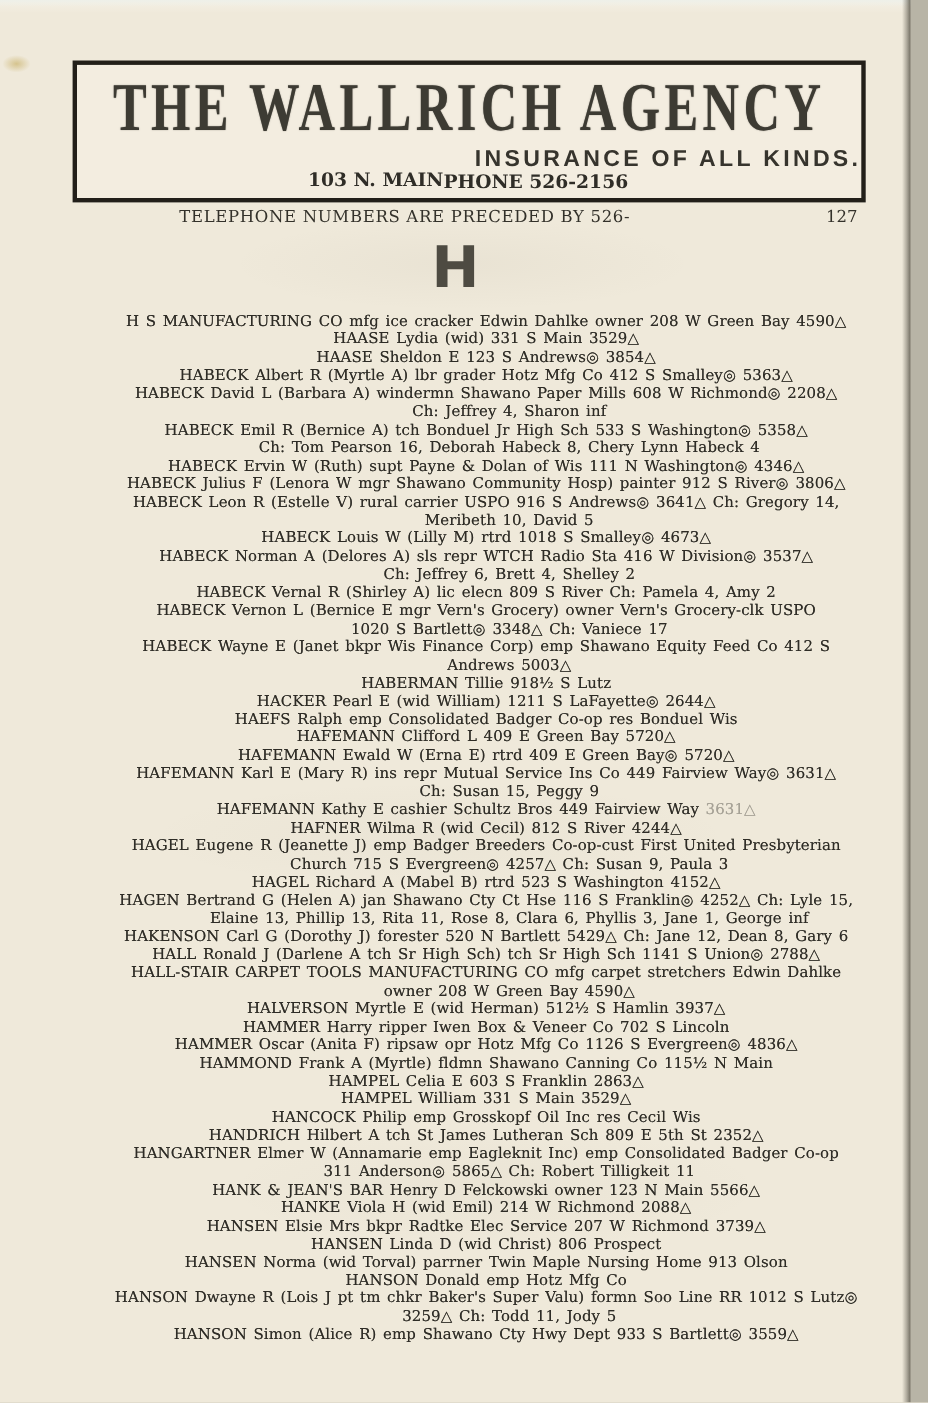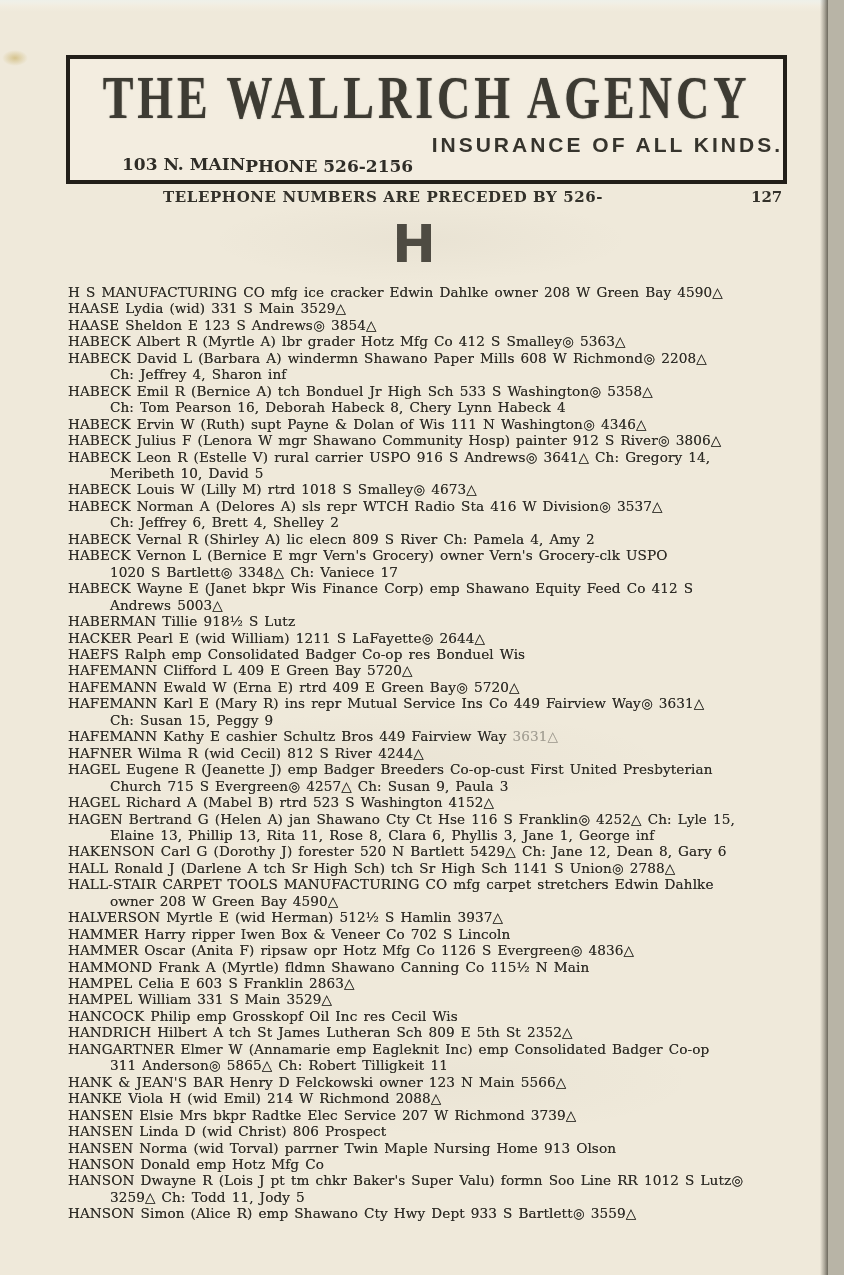--- a/index.html
+++ b/index.html
@@ -51,49 +51,49 @@
     color:#3d3b33;white-space:nowrap;
     text-shadow:0 0 1px rgba(61,59,51,.6);
   }
   .ad-subtitle{
     margin-top:4px;text-align:right;
     font-family:"Liberation Sans",sans-serif;font-weight:700;
     font-size:21px;letter-spacing:3px;color:#36342d;
   }
   .ad-bottom{
     position:absolute;left:0;right:0;bottom:6px;
-    display:flex;justify-content:flex-start;align-items:flex-end;
+    display:flex;justify-content:center;align-items:flex-end;
     padding:0 54px 0 52px;
     font-family:"DejaVu Serif",serif;font-weight:700;font-size:17px;color:#2f2d27;
   }
   .ad-phone{position:relative;top:2px;}
   
   .page-header{
     position:absolute;top:188px;left:0;width:100%;height:20px;
-    font-family:"DejaVu Serif",serif;font-weight:700;font-size:15px;color:#33312a;
+    font-family:"DejaVu Serif",serif;font-weight:400;font-size:15px;color:#33312a;
   }
   .hdr-note{position:absolute;left:163px;letter-spacing:.6px;white-space:nowrap;}
   .hdr-page{position:absolute;left:751px;}
   
   .section-letter{
     position:absolute;top:216px;left:0;width:100%;
     text-align:center;
     font-family:"DejaVu Sans",sans-serif;font-weight:700;
     font-size:52px;line-height:56px;color:#4e4b42;
     letter-spacing:0;
   }
   
   .directory{
     position:absolute;left:68px;top:284px;width:748px;
     font-family:"DejaVu Serif",serif;font-size:13.6px;line-height:16.45px;
     color:var(--ink,#2e2c26);
     word-spacing:1.6px;letter-spacing:.1px;
     text-shadow:0 0 .3px rgba(46,44,38,.7);
   }
-  .dline{white-space:nowrap;}
+  .dline{white-space:nowrap;text-align:center;}
   .dline.indent{padding-left:42px;}
   .faded{opacity:.38;}
 </style>
 </head>
 <body>
 
 <div class="page" style="--paper: #efe9da; --ink: #2e2c26; --border: #221f19;">
   <div class="mottle"></div>
   <div class="edge-top"></div>
   <div class="smudge"></div>

